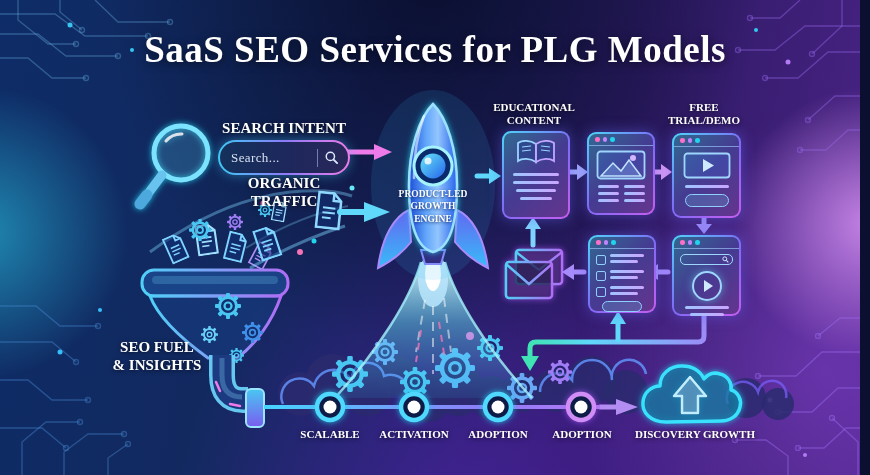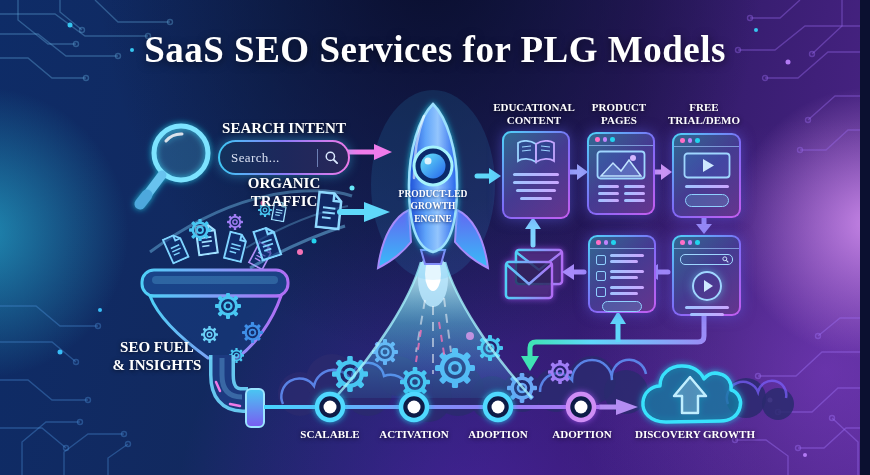--- a/index.html
+++ b/index.html
@@ -425,22 +425,20 @@
 
   <div class="abs lbl lbl-md" style="left:110px;top:338px;width:94px;">SEO FUEL
 &amp; INSIGHTS</div>
 
   <div class="abs lbl" style="left:383px;top:188px;width:100px;font-size:9.5px;line-height:1.3;text-shadow:0 1px 3px rgba(10,30,90,.9);">PRODUCT-LED
 GROWTH
 ENGINE</div>
 
   <div class="abs lbl lbl-sm" style="left:489px;top:101px;width:90px;">EDUCATIONAL
 CONTENT</div>
-  <div class="abs lbl lbl-sm" style="left:574px;top:101px;width:90px;">PRODUCT
-PAGES</div>
   <div class="abs lbl lbl-sm" style="left:659px;top:101px;width:90px;">FREE
 TRIAL/DEMO</div>
 
   <div class="abs card" style="left:502px;top:131px;width:64px;height:84px;">
     <svg viewBox="0 0 40 26" style="width:40px;height:26px;margin:7px auto 0 auto;">
       <path d="M20,4 C14,0 6,0 2,3 V21 C6,18 14,18 20,22 Z" fill="rgba(30,58,138,0.4)" stroke="#9bd4ff" stroke-width="1.8"></path>
       <path d="M20,4 C26,0 34,0 38,3 V21 C34,18 26,18 20,22 Z" fill="rgba(30,58,138,0.4)" stroke="#c3a6ff" stroke-width="1.8"></path>
       <path d="M6,7 L15,6 M6,11 L15,10 M25,6 L34,7 M25,10 L34,11" stroke="#9bd4ff" stroke-width="1.2"></path>
     </svg>
     <div style="margin-top:7px;display:flex;flex-direction:column;gap:5px;">

